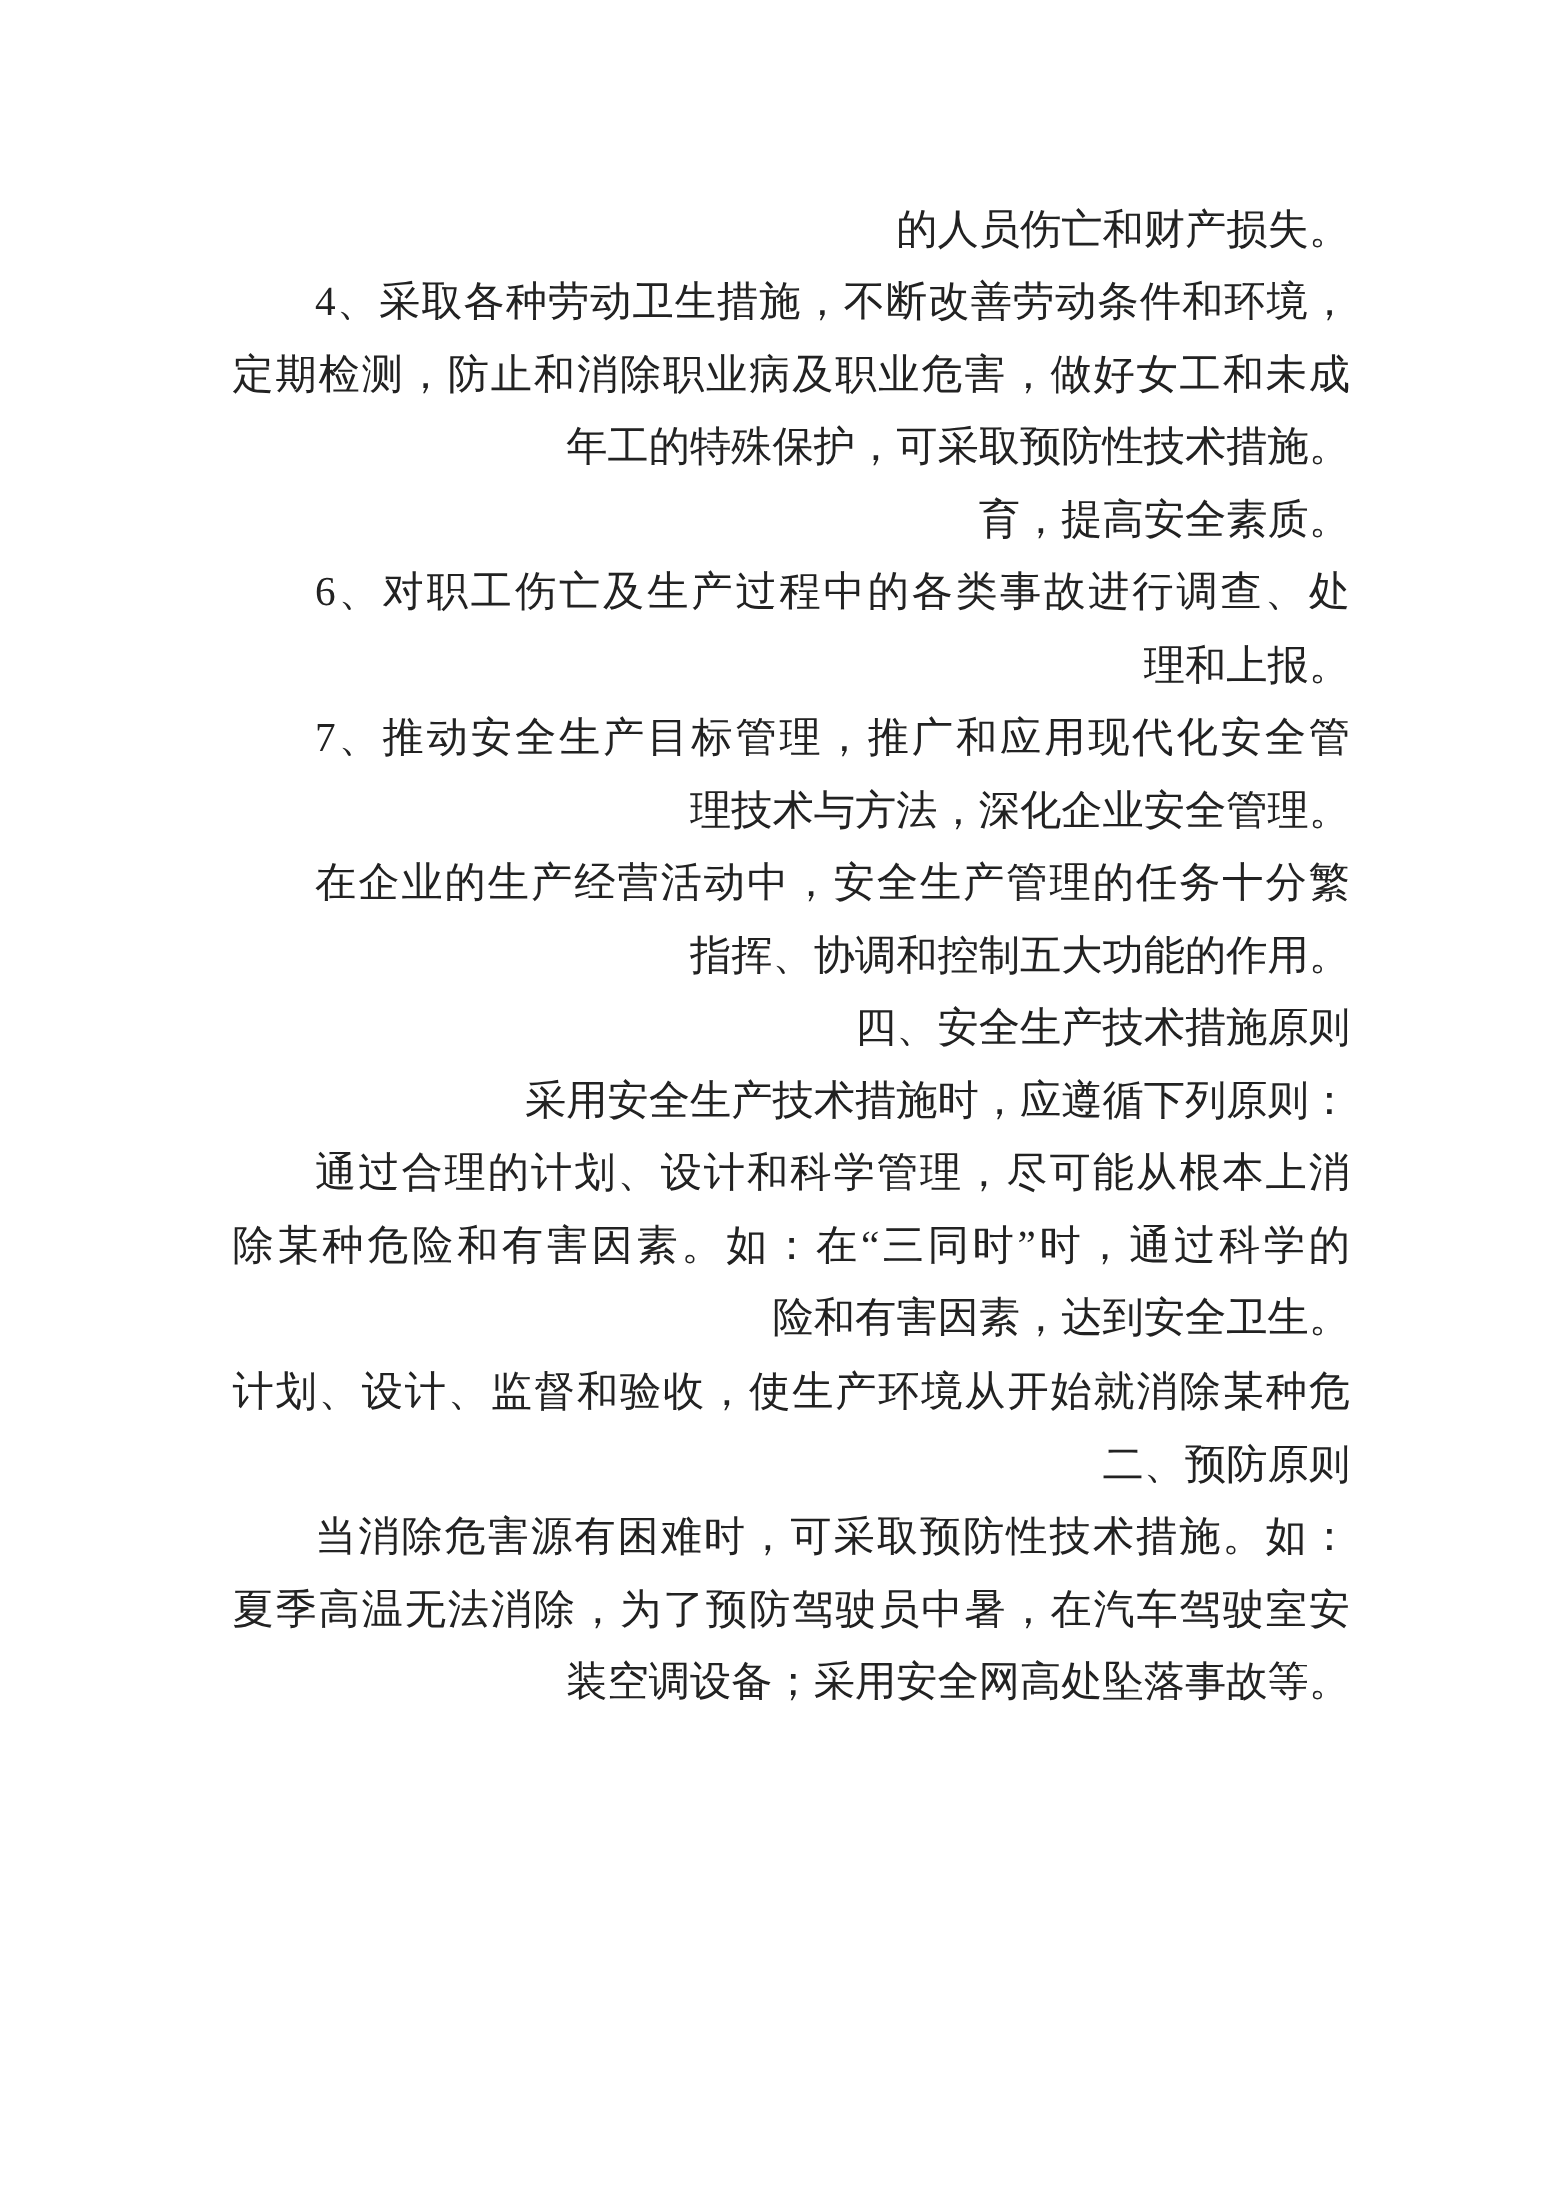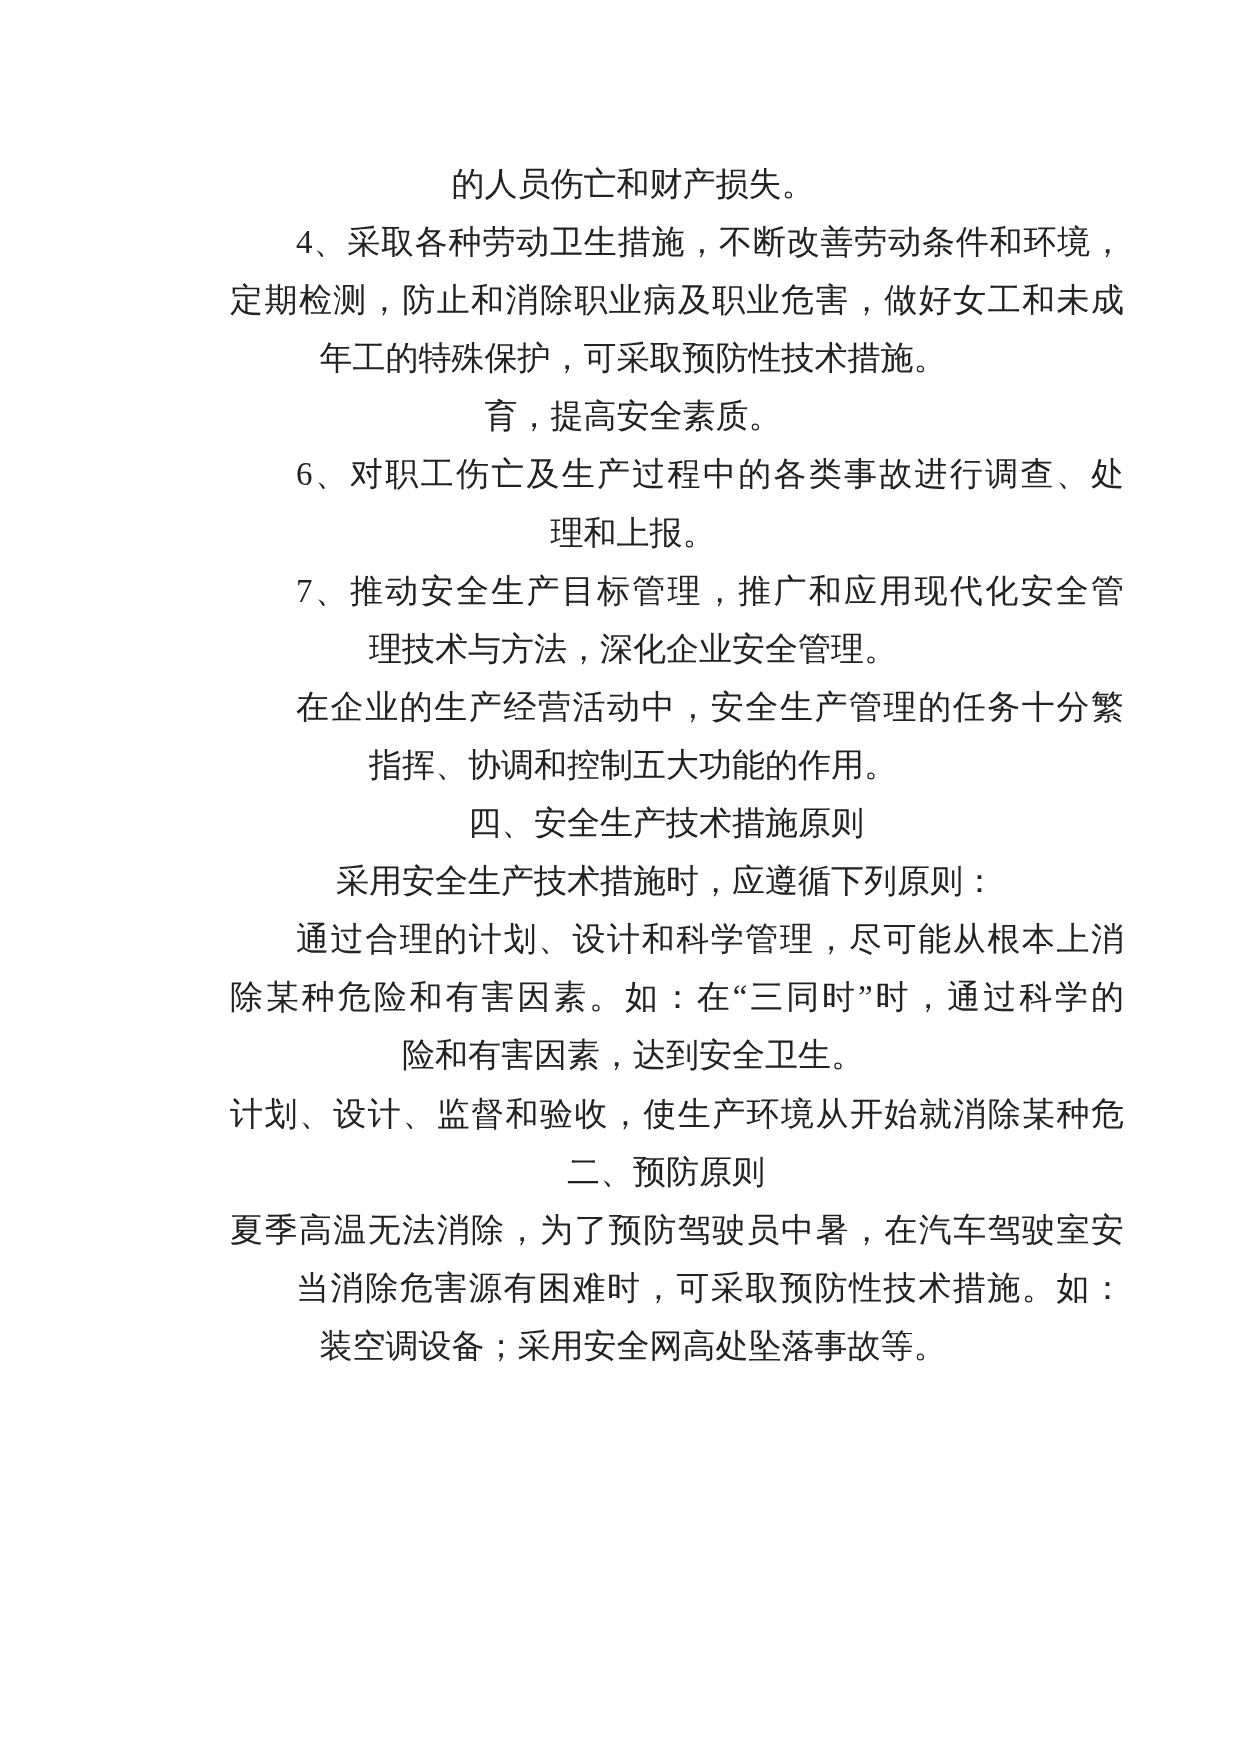--- a/index.html
+++ b/index.html
@@ -23,28 +23,27 @@
     color: #222222;
     font-family: "Liberation Serif", "DejaVu Serif", serif;
     font-size: 33px;
     line-height: 58.1px;
     font-weight: 400;
   }
   .line {
     width: 894px;
     height: 58.1px;
     overflow: hidden;
-    text-align: center;
+    text-align: right;
   }
   
   .line.fill {
     text-align: justify;
     text-align-last: justify;
     text-justify: inter-character;
-    margin-left: 44px;
   }
   
   .line.indent {
     text-indent: 66px;
   }
 </style>
 </head>
 <body style="background: rgb(255, 255, 255);">
 
 <div class="page">
@@ -60,17 +59,17 @@
       <div class="line">理技术与方法，深化企业安全管理。</div>
       <div class="line indent fill">在企业的生产经营活动中，安全生产管理的任务十分繁</div>
       <div class="line">指挥、协调和控制五大功能的作用。</div>
       <div class="line indent">四、安全生产技术措施原则</div>
       <div class="line indent">采用安全生产技术措施时，应遵循下列原则：</div>
       <div class="line indent fill">通过合理的计划、设计和科学管理，尽可能从根本上消</div>
       <div class="line fill">除某种危险和有害因素。如：在“三同时”时，通过科学的</div>
       <div class="line">险和有害因素，达到安全卫生。</div>
       <div class="line fill">计划、设计、监督和验收，使生产环境从开始就消除某种危</div>
       <div class="line indent">二、预防原则</div>
+      <div class="line indent fill">当消除危害源有困难时，可采取预防性技术措施。如：</div>
       <div class="line fill">夏季高温无法消除，为了预防驾驶员中暑，在汽车驾驶室安</div>
-      <div class="line indent fill">当消除危害源有困难时，可采取预防性技术措施。如：</div>
       <div class="line">装空调设备；采用安全网高处坠落事故等。</div>
     </div>
 </div>
 
 </body></html>

